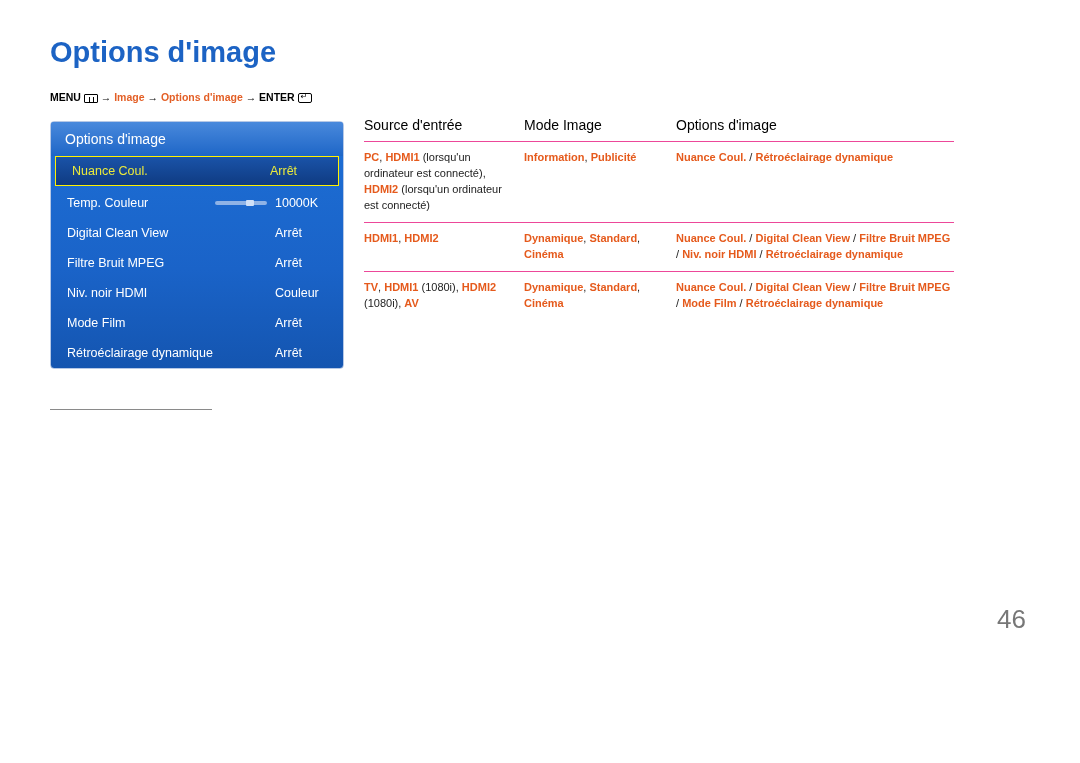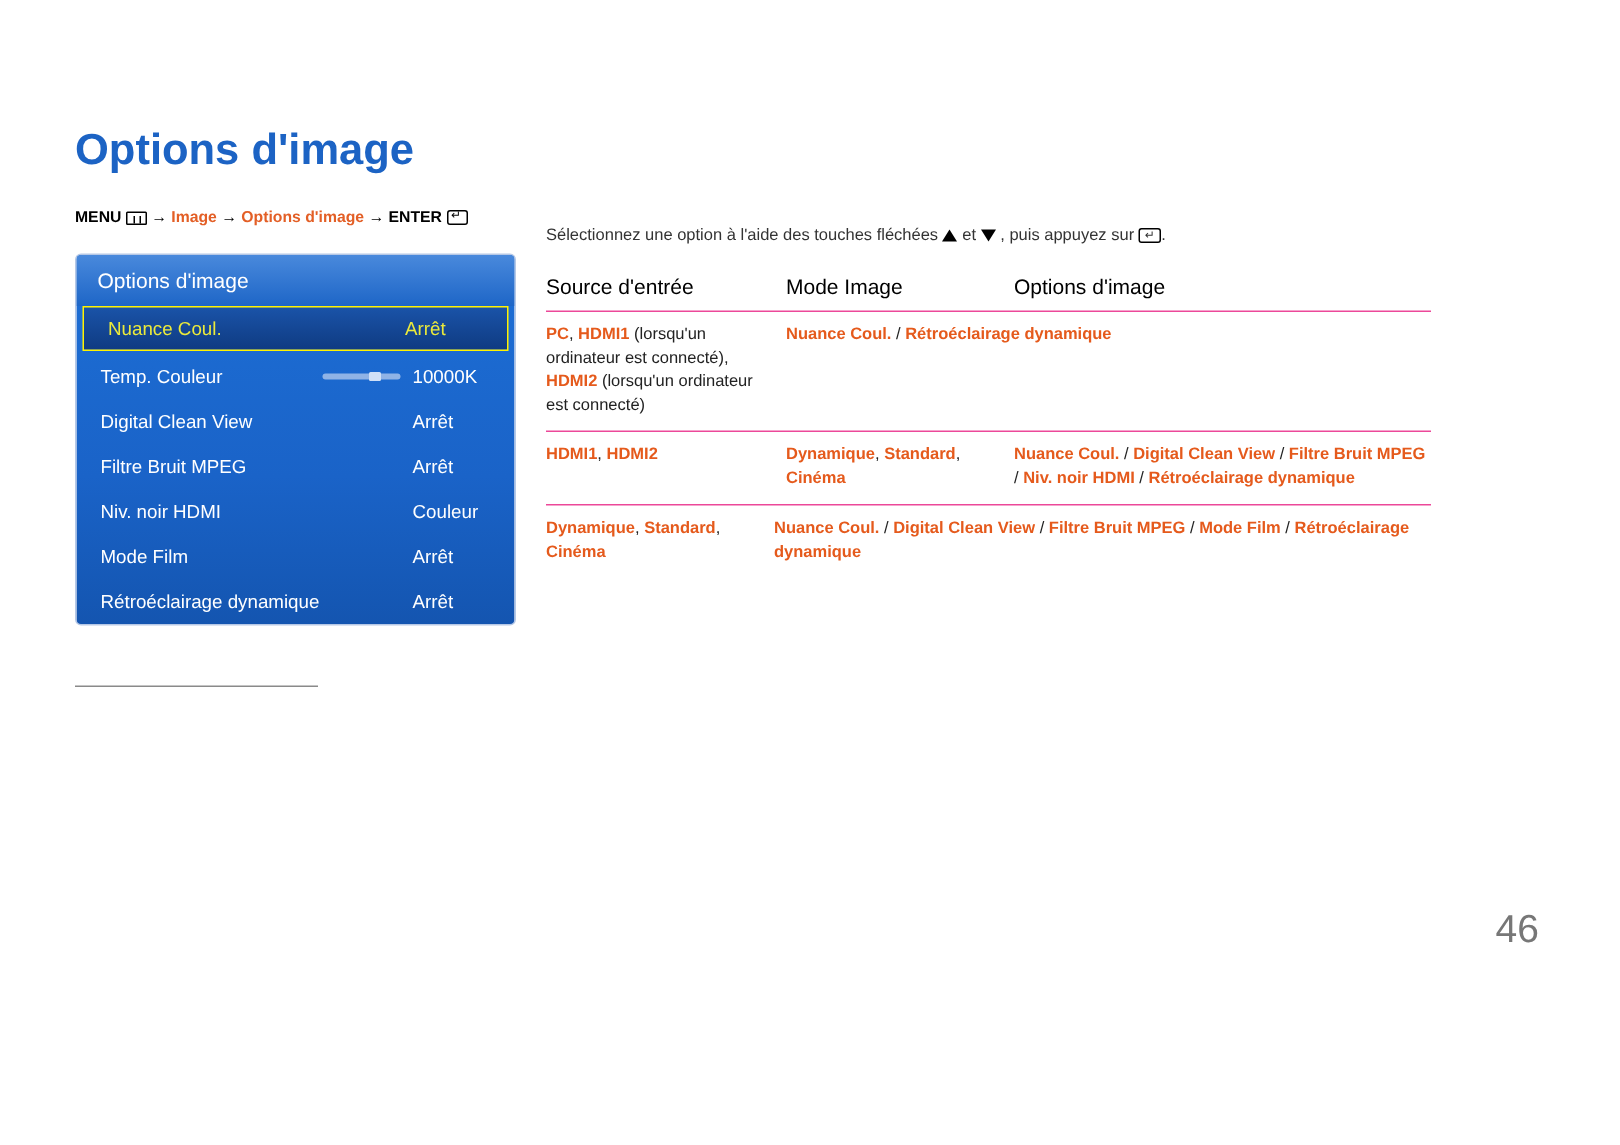--- a/index.html
+++ b/index.html
@@ -1,17 +1,17 @@
 <!DOCTYPE html>
 <html><head>
 <meta charset="utf-8">
 <style>
   * { box-sizing: border-box; margin: 0; padding: 0; }
   html, body { width: 1080px; height: 763px; background: #fff; font-family: Arial, Helvetica, sans-serif; color: #333; }
-  .page { position: relative; width: 1080px; height: 663px; padding: 84px 50px 0 50px; }
+  .page { position: relative; width: 1080px; height: 663px; padding: 36px 50px 0 50px; }
   .title { font-size: 29px; font-weight: bold; color: #1c63c4; margin-bottom: 22px; }
   .left-col { float: left; width: 300px; }
   .right-col { float: left; width: 590px; margin-left: 14px; padding-top: 10px; }
   .breadcrumb { font-size: 10.5px; margin-bottom: 18px; color: #000; }
   .breadcrumb .strong { font-weight: bold; text-align: center; }
   .breadcrumb .hl { color: #e35f26; font-weight: bold; }
   .icon-box { display: inline-block; width: 14px; height: 9px; border: 1px solid #000; border-radius: 1px; vertical-align: middle; position: relative; }
   .icon-box::before, .icon-box::after { content: ""; position: absolute; background: #000; height: 5px; width: 1px; top: 2px; }
   .icon-box::before { left: 4px; }
   .icon-box::after { left: 8px; }
@@ -115,46 +115,40 @@
             <span class="left">Rétroéclairage dynamique</span>
             <span class="val">Arrêt</span>
           </div>
         </div>
     </div>
 
     <hr class="footnote-rule">
   </div>
 
   <div class="right-col">
-    <p class="instr">
-      <span>Sélectionnez une option à l'aide des touches fléchées </span>
-      <span class="tri-up"></span>
-      <span> et </span>
-      <span class="tri-down"></span>
-      <span>, puis appuyez sur </span>
-      <span class="enter-icon"></span><span>.</span>
-    </p>
 
     <div class="table">
       <div class="thead">
         <div class="tcol1">Source d'entrée</div>
         <div class="tcol2">Mode Image</div>
         <div class="tcol3">Options d'image</div>
       </div>
       <div id="table-body">
           <div class="trow">
             <div class="tcol1"><span class="red">PC</span><span class="plain">, </span><span class="red">HDMI1</span><span class="plain"> (lorsqu'un ordinateur est connecté), </span><span class="red">HDMI2</span><span class="plain"> (lorsqu'un ordinateur est connecté)</span></div>
+            <div class="tcol2"><span class="red">Information</span><span class="plain">, </span><span class="red">Publicité</span></div>
             <div class="tcol3"><span class="red">Nuance Coul.</span><span class="plain"> / </span><span class="red">Rétroéclairage dynamique</span></div>
           </div>
           <div class="trow">
             <div class="tcol1"><span class="red">HDMI1</span><span class="plain">, </span><span class="red">HDMI2</span></div>
             <div class="tcol2"><span class="red">Dynamique</span><span class="plain">, </span><span class="red">Standard</span><span class="plain">, </span><span class="red">Cinéma</span></div>
             <div class="tcol3"><span class="red">Nuance Coul.</span><span class="plain"> / </span><span class="red">Digital Clean View</span><span class="plain"> / </span><span class="red">Filtre Bruit MPEG</span><span class="plain"> / </span><span class="red">Niv. noir HDMI</span><span class="plain"> / </span><span class="red">Rétroéclairage dynamique</span></div>
           </div>
           <div class="trow">
+            <div class="tcol1"><span class="red">TV</span><span class="plain">, </span><span class="red">HDMI1</span><span class="plain"> (1080i), </span><span class="red">HDMI2</span><span class="plain"> (1080i), </span><span class="red">AV</span></div>
             <div class="tcol2"><span class="red">Dynamique</span><span class="plain">, </span><span class="red">Standard</span><span class="plain">, </span><span class="red">Cinéma</span></div>
             <div class="tcol3"><span class="red">Nuance Coul.</span><span class="plain"> / </span><span class="red">Digital Clean View</span><span class="plain"> / </span><span class="red">Filtre Bruit MPEG</span><span class="plain"> / </span><span class="red">Mode Film</span><span class="plain"> / </span><span class="red">Rétroéclairage dynamique</span></div>
           </div>
         </div>
     </div>
   </div>
 
   <div class="page-number">46</div>
 </div>
 

